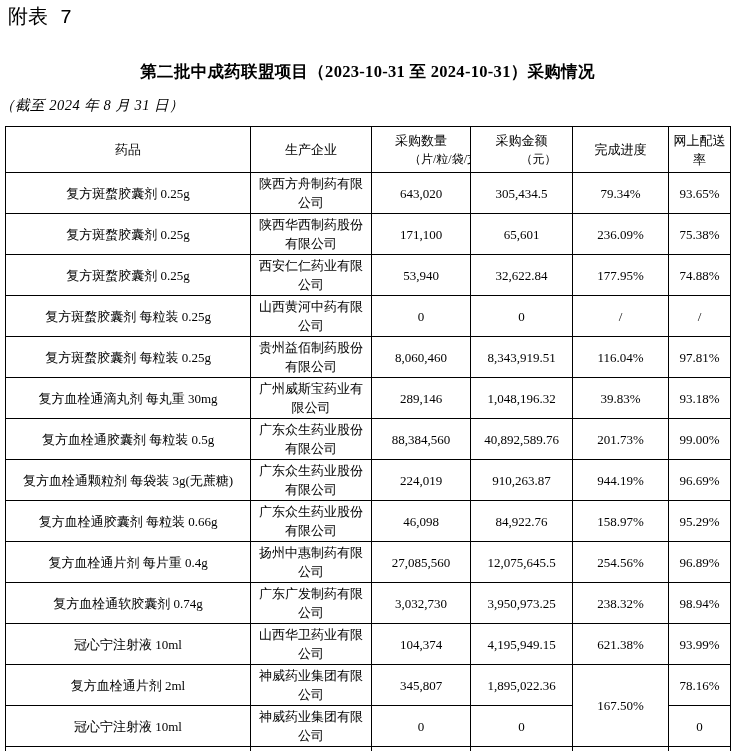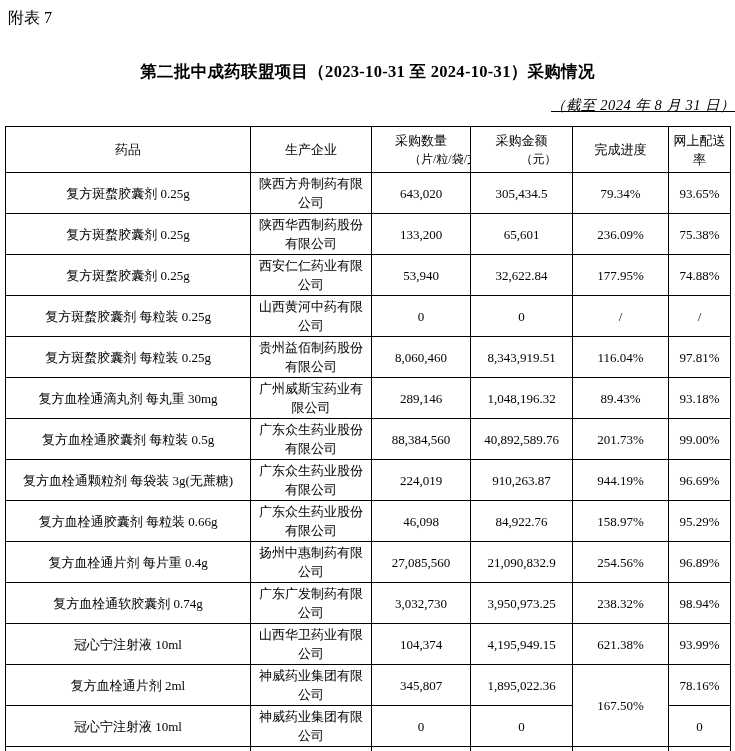--- a/index.html
+++ b/index.html
@@ -11,39 +11,39 @@
   }
   .page {
     position: relative;
     width: 735px;
     height: 751px;
     background: #ffffff;
     overflow: hidden;
   }
   .appendix-label {
     padding: 7px 0 0 8px;
-    font-size: 16px;
+    font-size: 20px;
     line-height: 21px;
+    font-family: Liberation Mono, monospace;
   }
   .doc-title {
     margin: 33px 0 0 0;
     text-align: center;
     font-size: 16.5px;
     font-weight: 700;
     line-height: 22px;
     letter-spacing: 0.3px;
   }
   .doc-subtitle {
     margin: 12px 0 0 0;
-    text-align: right;
+    text-align: left;
     font-size: 14.5px;
     font-style: italic;
     line-height: 20px;
     letter-spacing: 0.5px;
-    text-decoration: underline;
   }
   table.procurement {
     margin: 11px 0 0 5px;
     width: 725px;
     border-collapse: collapse;
     table-layout: fixed;
   }
   table.procurement th,
   table.procurement td {
     border: 1px solid #000000;
@@ -102,21 +102,21 @@
           <td>复方斑蝥胶囊剂 0.25g</td>
           <td>陕西方舟制药有限公司</td>
           <td>643,020</td>
           <td>305,434.5</td>
           <td>79.34%</td>
           <td>93.65%</td>
         </tr>
         <tr>
           <td>复方斑蝥胶囊剂 0.25g</td>
           <td>陕西华西制药股份有限公司</td>
-          <td>133,200</td>
+          <td>171,100</td>
           <td>65,601</td>
           <td>236.09%</td>
           <td>75.38%</td>
         </tr>
         <tr>
           <td>复方斑蝥胶囊剂 0.25g</td>
           <td>西安仁仁药业有限公司</td>
           <td>53,940</td>
           <td>32,622.84</td>
           <td>177.95%</td>
@@ -136,21 +136,21 @@
           <td>8,060,460</td>
           <td>8,343,919.51</td>
           <td>116.04%</td>
           <td>97.81%</td>
         </tr>
         <tr>
           <td>复方血栓通滴丸剂 每丸重 30mg</td>
           <td>广州威斯宝药业有限公司</td>
           <td>289,146</td>
           <td>1,048,196.32</td>
-          <td>89.43%</td>
+          <td>39.83%</td>
           <td>93.18%</td>
         </tr>
         <tr>
           <td>复方血栓通胶囊剂 每粒装 0.5g</td>
           <td>广东众生药业股份有限公司</td>
           <td>88,384,560</td>
           <td>40,892,589.76</td>
           <td>201.73%</td>
           <td>99.00%</td>
         </tr>
@@ -167,21 +167,21 @@
           <td>广东众生药业股份有限公司</td>
           <td>46,098</td>
           <td>84,922.76</td>
           <td>158.97%</td>
           <td>95.29%</td>
         </tr>
         <tr>
           <td>复方血栓通片剂 每片重 0.4g</td>
           <td>扬州中惠制药有限公司</td>
           <td>27,085,560</td>
-          <td>21,090,832.9</td>
+          <td>12,075,645.5</td>
           <td>254.56%</td>
           <td>96.89%</td>
         </tr>
         <tr>
           <td>复方血栓通软胶囊剂 0.74g</td>
           <td>广东广发制药有限公司</td>
           <td>3,032,730</td>
           <td>3,950,973.25</td>
           <td>238.32%</td>
           <td>98.94%</td>

